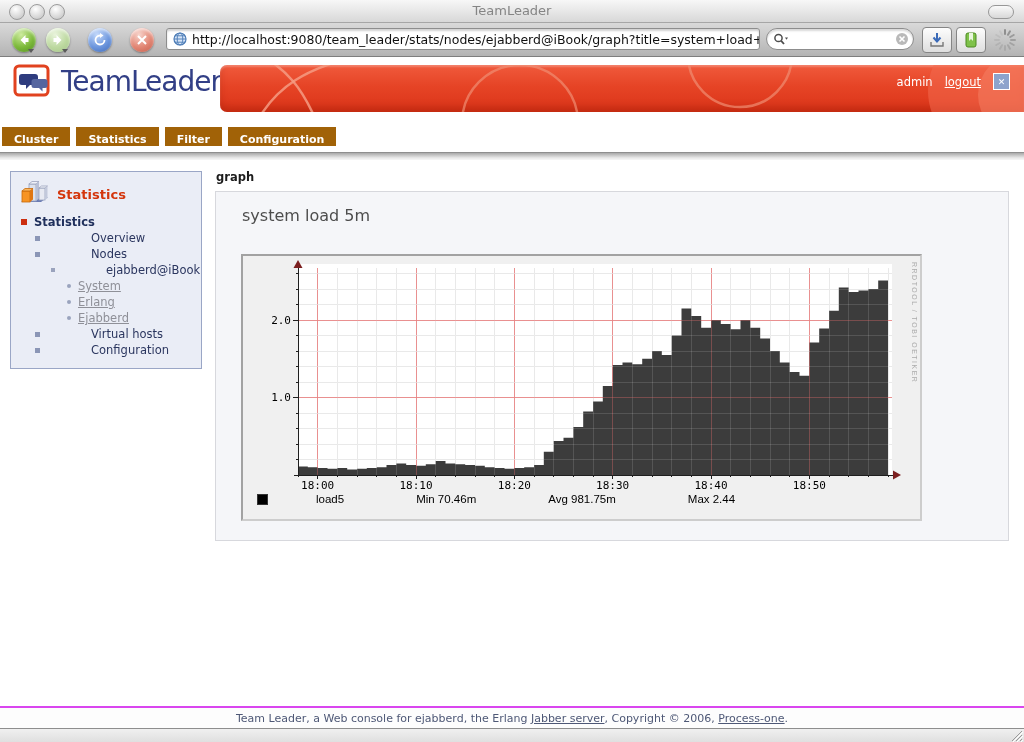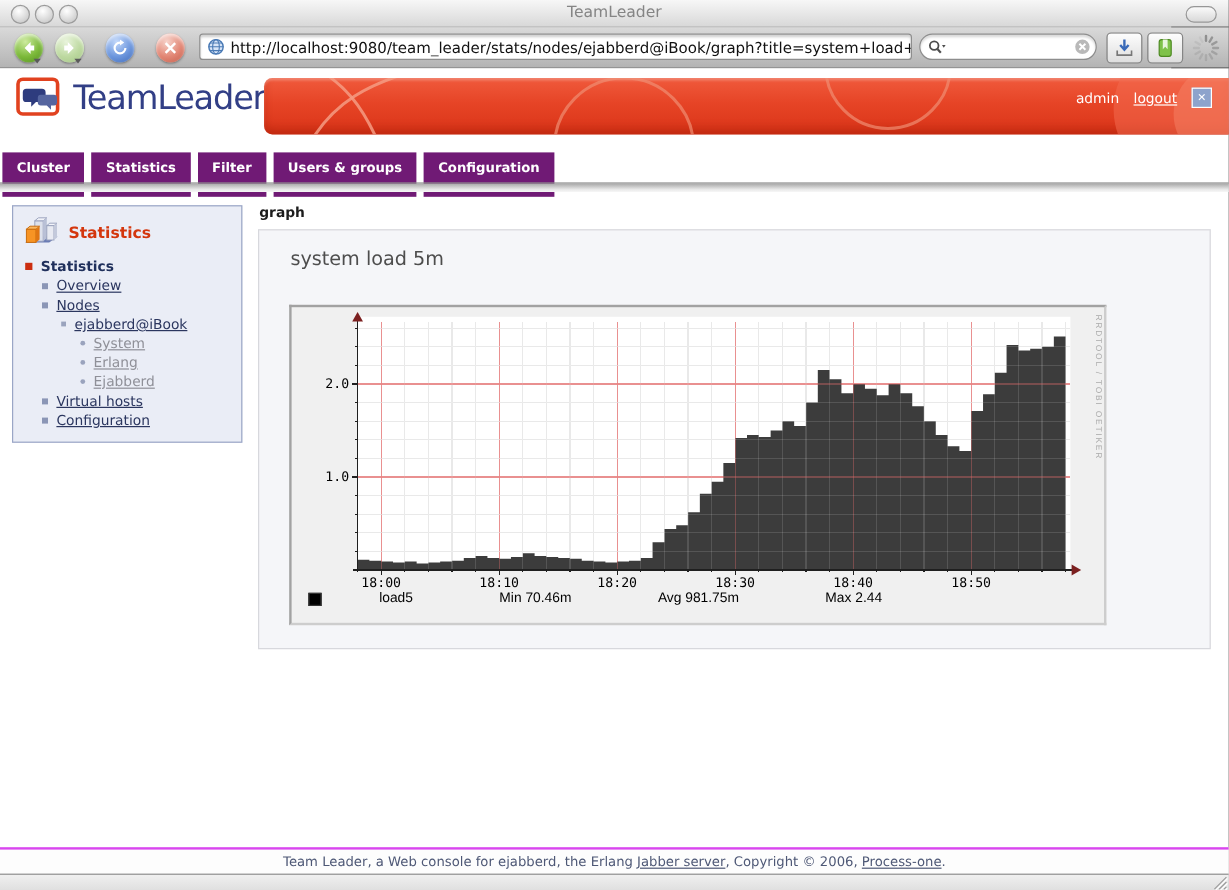--- a/index.html
+++ b/index.html
@@ -54,42 +54,42 @@
     border-radius:7px 0 0 7px;overflow:hidden;
     box-shadow:inset 0 2px 2px rgba(255,255,255,.25), inset 0 -5px 7px rgba(140,20,0,.3);}
   #banner-user{position:absolute;right:14px;top:16px;display:flex;align-items:center;gap:12px;z-index:3;}
   #admin-name{color:#fff;font-weight:normal;font-size:11.5px;}
   #logout-link{color:#fff;font-size:11.5px;text-decoration:underline;cursor:pointer;}
   #close-session-btn{width:15px;height:15px;background:#8da3cc;border:1px solid #fff;
     color:#fff;font-size:9px;font-weight:bold;display:flex;align-items:center;justify-content:center;cursor:pointer;}
 
   
   #tabs{position:absolute;left:2px;top:70px;display:flex;gap:6px;}
-  .tab{background:#701a75;color:#fff;font-weight:bold;font-size:11px;
-    padding:6px 12px 18px;cursor:pointer;}
+  .tab{background:#a16207;color:#fff;font-weight:bold;font-size:11px;
+    padding:6px 12px 0;cursor:pointer;}
   #tab-strip{position:absolute;left:0;top:95px;width:1024px;height:7px;
     background:linear-gradient(#a9a9a9,#e9e9e9 70%,#f7f7f7);border-top:1px solid #8f8f8f;}
 
   
   #sidebar{position:absolute;left:10px;top:114px;width:190px;background:#eaedf6;
     border:1px solid #9aa6c6;padding-bottom:10px;}
   #sidebar-head{display:flex;align-items:center;padding:8px 8px 4px 8px;}
   #sidebar-title{color:#d4360d;font-weight:bold;font-size:13px;margin-left:8px;}
   #tree{list-style:none;margin:2px 0 0 0;padding:0;font-size:11.5px;}
   #tree li{display:flex;align-items:center;line-height:16px;}
   .bullet{display:inline-block;flex:none;}
   .b-red{width:6px;height:6px;background:#cc2e10;margin-right:7px;}
   .b-sq{width:5px;height:5px;background:#8b96b6;margin-right:7px;}
   .b-sm{width:4px;height:4px;background:#9aa3bd;margin-right:7px;}
   .b-dot{width:4px;height:4px;border-radius:50%;background:#9aa3bd;margin-right:7px;}
   .l0{padding-left:10px;font-weight:bold;color:#20305c;}
   .l1{padding-left:24px;}
   .l2{padding-left:40px;}
   .l3{padding-left:56px;}
-  .tlink{color:#2b365f;text-decoration:underline;cursor:pointer;}
+  .tlink{color:#2b365f;cursor:pointer;margin-left:44px;}
   .glink{color:#8f9098;text-decoration:underline;cursor:pointer;}
 
   
   #breadcrumb{position:absolute;left:216px;top:113px;font-size:11.5px;font-weight:bold;color:#1c1c1c;}
   #panel{position:absolute;left:215px;top:134px;width:792px;height:348px;
     background:#f5f6f9;border:1px solid #d7d8dd;}
   #panel-title{position:absolute;left:26px;top:14px;font-size:16px;color:#4d4d4d;}
   #graph-box{position:absolute;left:25px;top:62px;width:677px;height:263px;background:#f0f0f0;
     border-top:2px solid #a2a2a2;border-left:2px solid #a2a2a2;
     border-right:2px solid #cdcdcd;border-bottom:2px solid #cdcdcd;}
@@ -225,21 +225,20 @@
     <div id="banner-user">
       <span id="admin-name">admin</span>
       <span id="logout-link">logout</span>
       <span id="close-session-btn">✕</span>
     </div>
 
     <div id="tabs">
       <div class="tab">Cluster</div>
       <div class="tab">Statistics</div>
       <div class="tab">Filter</div>
-      <div class="tab">Users &amp; groups</div>
       <div class="tab">Configuration</div>
     </div>
     <div id="tab-strip"></div>
 
     <aside id="sidebar">
       <div id="sidebar-head">
         <svg width="30" height="28" viewBox="0 0 30 28">
           <polygon points="2,22 22,22 29,17 9,17" fill="#6b7cb4"></polygon>
           <rect x="10" y="4" width="7" height="17" fill="#dde1ec" stroke="#9aa2bd" stroke-width="0.8"></rect>
           <polygon points="10,4 13,1.5 20,1.5 17,4" fill="#f0f2f8" stroke="#9aa2bd" stroke-width="0.8"></polygon>

